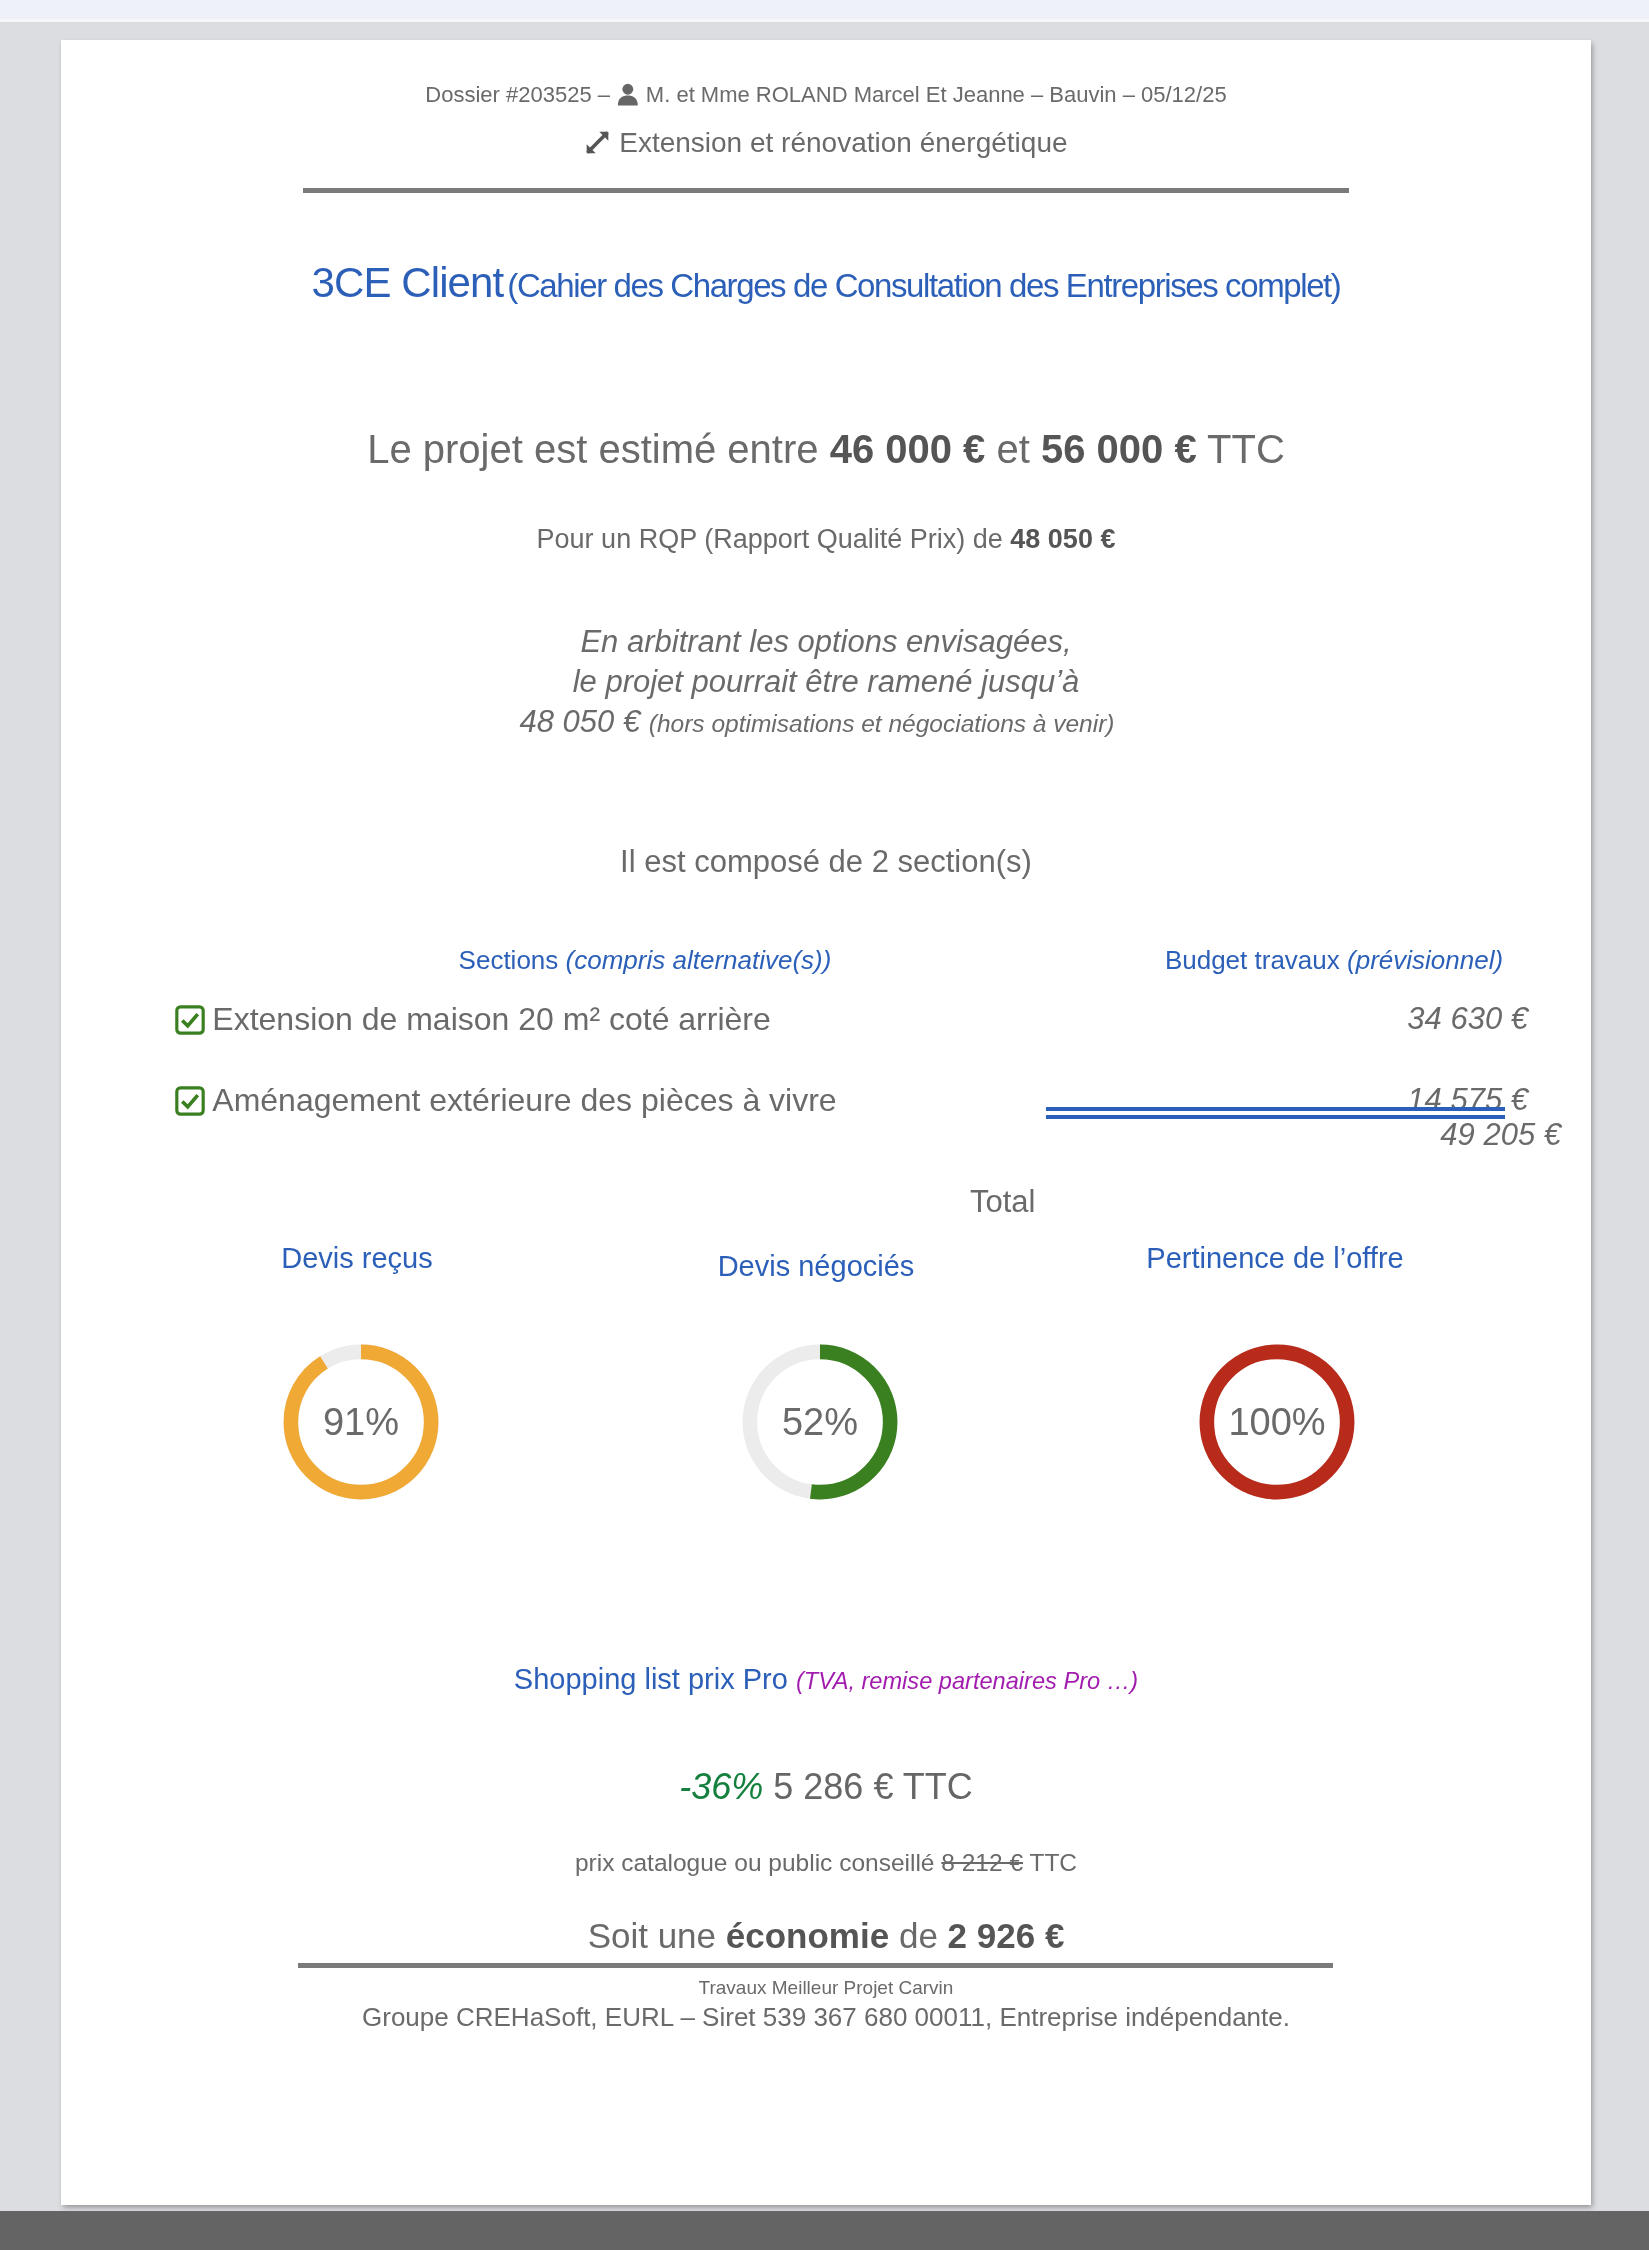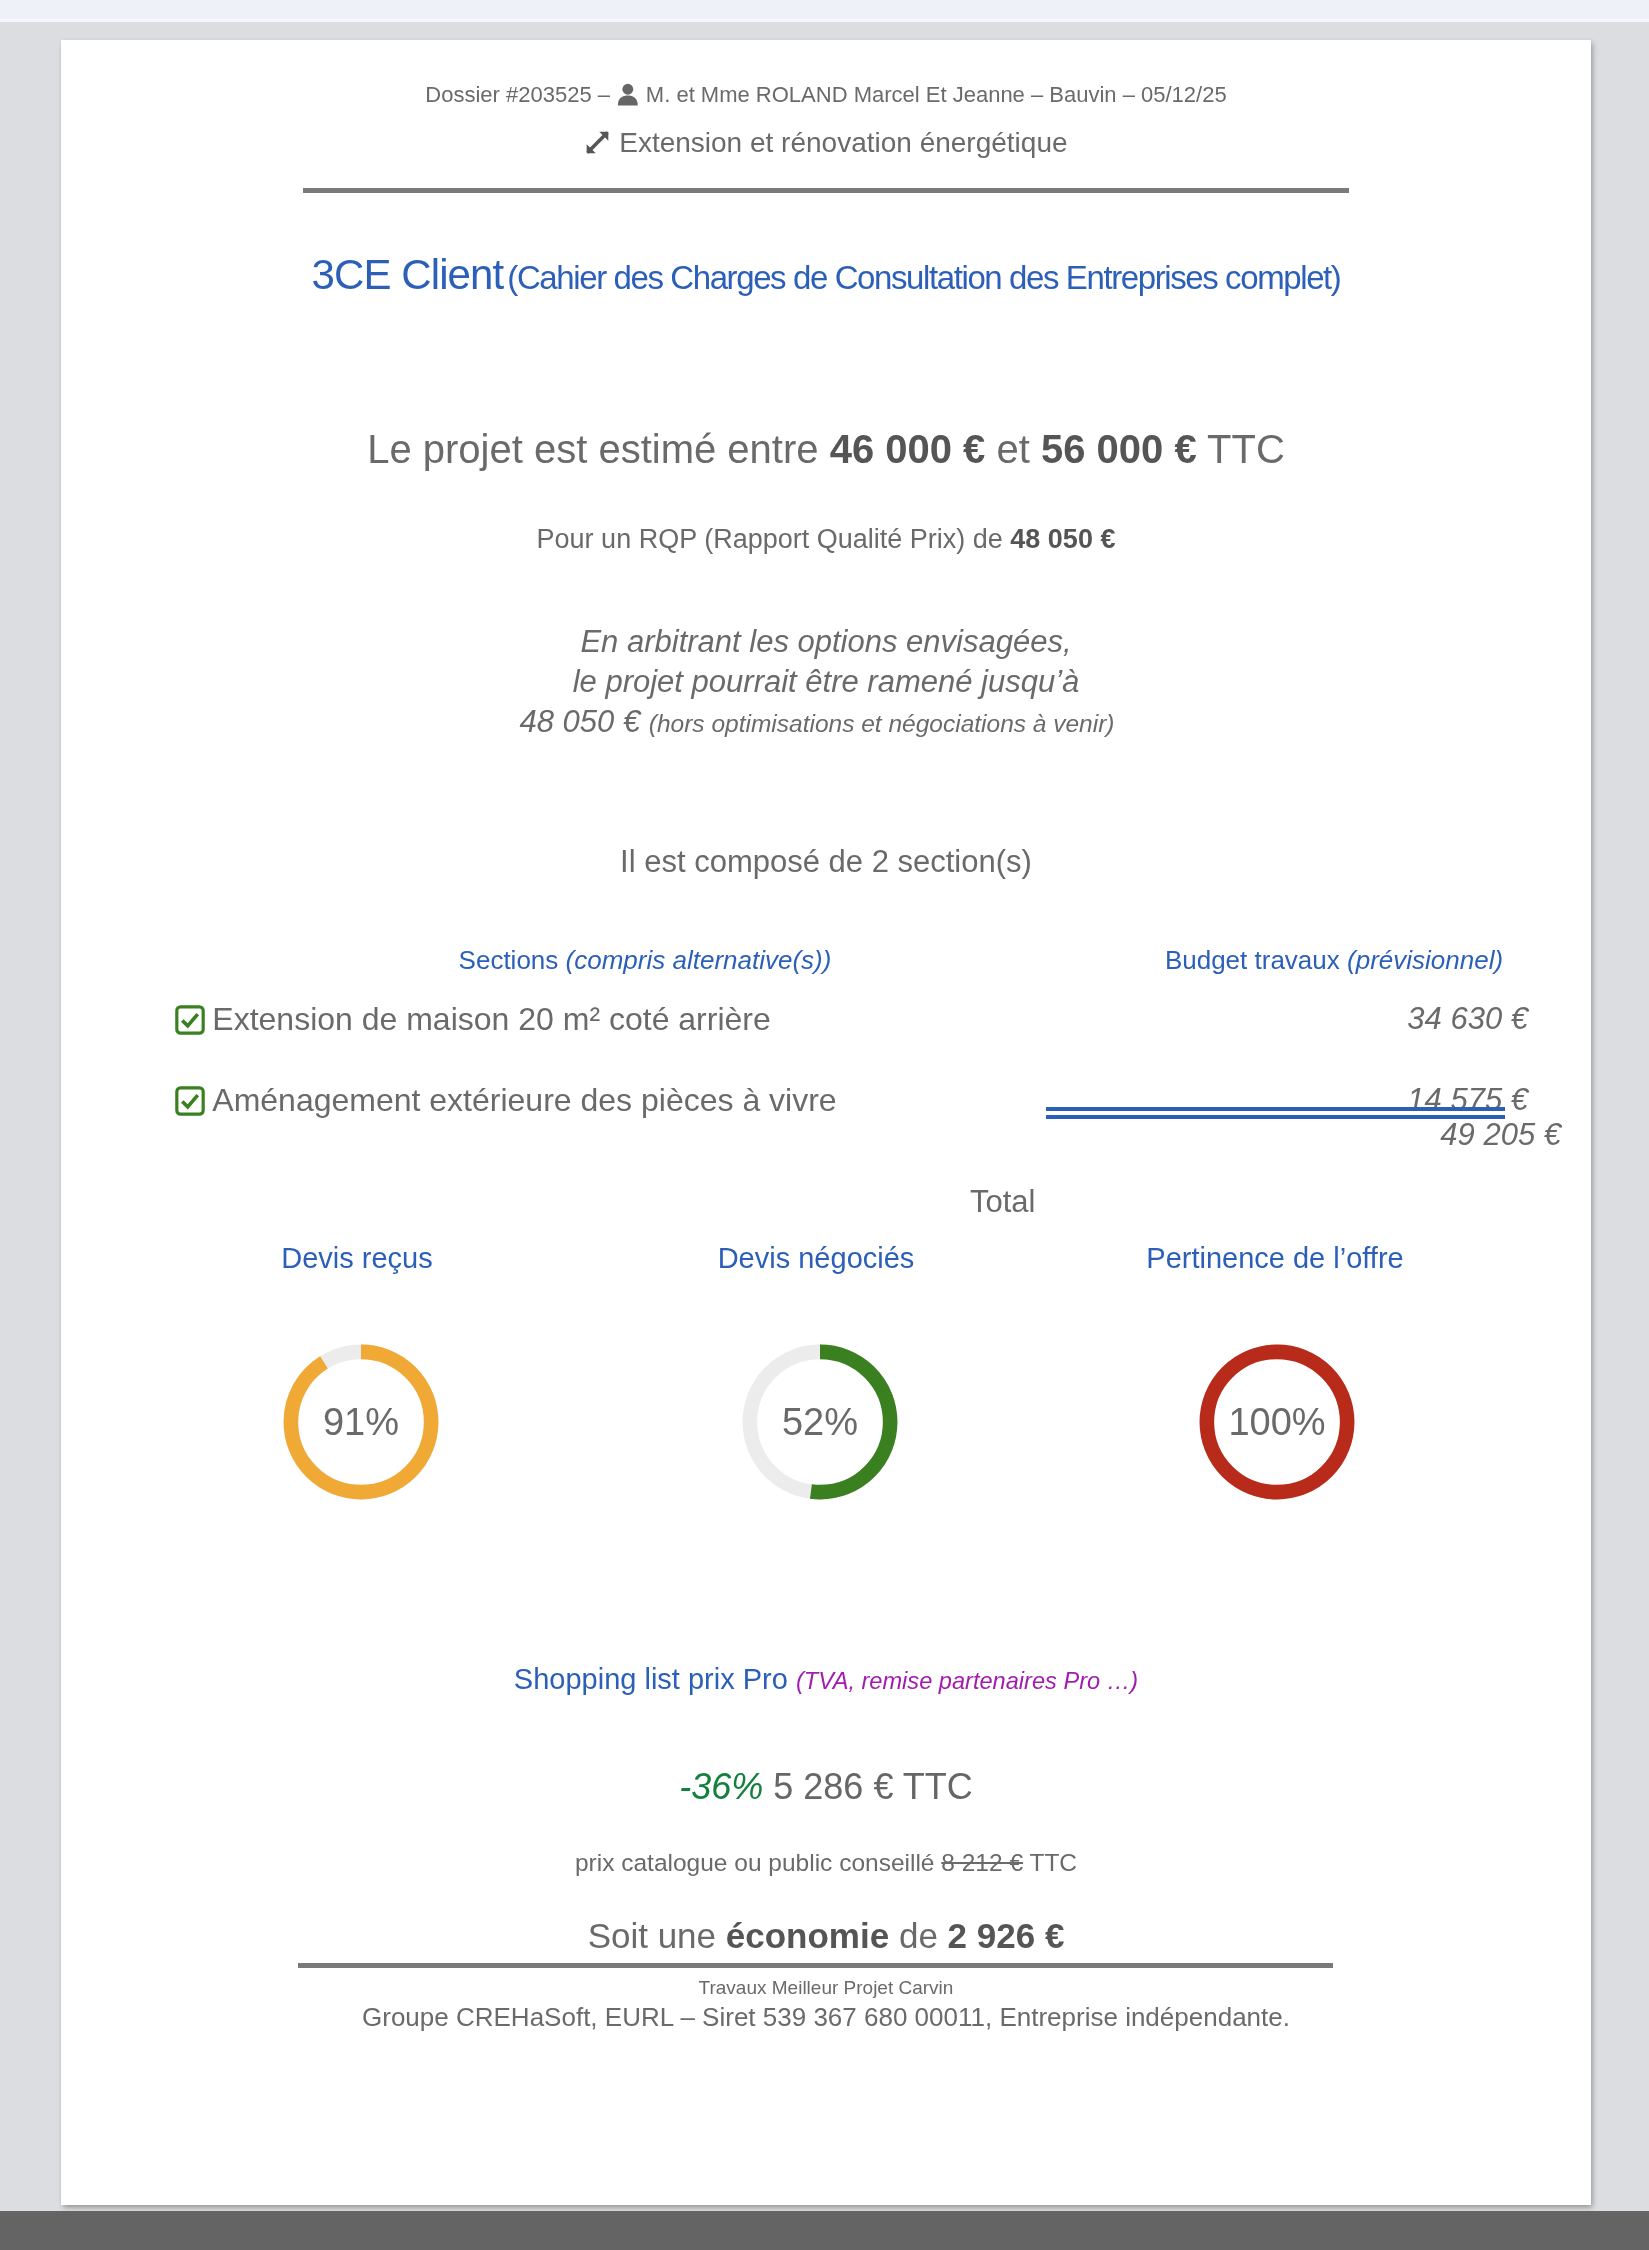--- a/index.html
+++ b/index.html
@@ -26,21 +26,21 @@
   }
   .abs { position: absolute; }
   .center { left: 0; width: 100%; text-align: center; }
 
   .dossier { top: 42px; font-size: 22px; color: #6a6a6a; }
   .dossier .user-icon { display: inline-block; width: 23.6px; height: 23.6px; vertical-align: -3.6px; }
   .project-type { top: 87px; font-size: 28px; color: #6a6a6a; }
   .project-type .expand-icon { display: inline-block; width: 27px; height: 27px; vertical-align: -3.6px; }
   .hr-top { left: 242px; top: 148px; width: 1046px; height: 4.5px; background: #7a7a7a; }
 
-  .title { top: 211px; color: #2b5fb8; }
+  .title { top: 219px; color: #2b5fb8; }
   .title .main { font-size: 42px; letter-spacing: -0.9px; }
   .title .sub { font-size: 33px; letter-spacing: -1.4px; }
 
   .estimate { top: 387px; font-size: 40px; color: #6a6a6a; }
   .estimate b, .rqp b { font-weight: bold; color: #555; }
   .rqp { top: 484px; font-size: 27px; color: #6a6a6a; }
   .arbitrage { top: 582px; font-size: 31px; color: #6a6a6a; font-style: italic; line-height: 40px; }
   .arbitrage .small { font-size: 24.5px; }
   .composed { top: 804px; font-size: 31px; color: #6a6a6a; }
 
@@ -167,21 +167,21 @@
 
   <div class="abs gauge-title" style="left:114px;">Devis reçus</div>
   <div class="abs gauge" style="left:218px;">
     <svg viewBox="0 0 180 180" class="gauge-svg">
         <circle cx="90" cy="90" r="77" fill="none" stroke="#ececec" stroke-width="16"></circle>
         <circle cx="90" cy="90" r="77" fill="none" stroke="#f0a935" stroke-width="16" stroke-dasharray="440.2627944740736 483.80526865282815" transform="rotate(-90 90 90)"></circle>
       </svg>
     <div class="pct">91%</div>
   </div>
 
-  <div class="abs gauge-title" style="left:573px;">Devis négociés</div>
+  <div class="abs gauge-title" style="left:573px;margin-top:8px;">Devis négociés</div>
   <div class="abs gauge" style="left:677px;">
     <svg viewBox="0 0 180 180" class="gauge-svg">
         <circle cx="90" cy="90" r="77" fill="none" stroke="#ececec" stroke-width="16"></circle>
         <circle cx="90" cy="90" r="77" fill="none" stroke="#3a8020" stroke-width="16" stroke-dasharray="251.57873969947065 483.80526865282815" transform="rotate(-90 90 90)"></circle>
       </svg>
     <div class="pct">52%</div>
   </div>
 
   <div class="abs gauge-title" style="left:1032px;">Pertinence de l’offre</div>
   <div class="abs gauge" style="left:1134px;">

